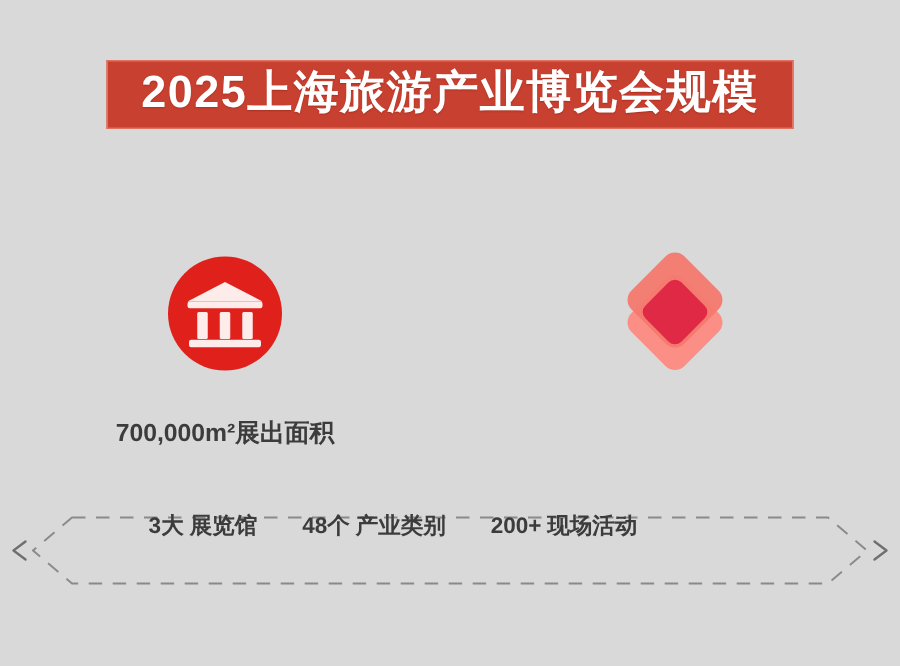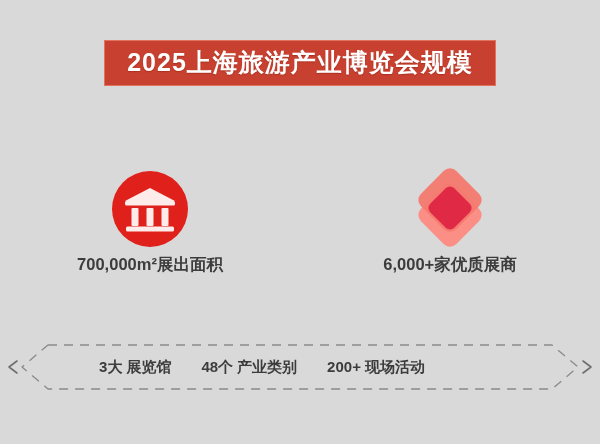--- a/index.html
+++ b/index.html
@@ -26,21 +26,21 @@
     justify-content: center;
   }
   #title-banner {
     background: #c8402f;
     border: 1px solid #e0725f;
     padding: 6px 22px 8px 22px;
     box-sizing: border-box;
   }
   #title-text {
     color: #ffffff;
-    font-size: 25px;
+    font-size: 30px;
     font-weight: bold;
     letter-spacing: 1px;
     line-height: 30px;
     white-space: nowrap;
     text-shadow: 0 1px 1px rgba(120,20,10,0.35);
   }
 
   
   #stats-row {
     position: absolute;
@@ -55,21 +55,21 @@
     flex-direction: column;
     align-items: center;
   }
   .stat-icon {
     height: 82px;
     display: flex;
     align-items: center;
     justify-content: center;
   }
   .stat-label {
-    margin-top: 4px;
+    margin-top: 28px;
     font-size: 16.5px;
     font-weight: bold;
     color: #3c3c3c;
     white-space: nowrap;
     letter-spacing: 0px;
   }
 
   
   #ribbon {
     position: absolute;
@@ -83,21 +83,21 @@
     top: 0;
     left: 0;
   }
   #ribbon-items {
     position: absolute;
     top: 0;
     left: 0;
     width: 524px;
     height: 52px;
     display: flex;
-    align-items: center;
+    align-items: flex-start;
     justify-content: center;
     gap: 30px;
     padding: 0 44px;
     box-sizing: border-box;
   }
   .ribbon-item {
     font-size: 15px;
     font-weight: bold;
     color: #3c3c3c;
     white-space: nowrap;
@@ -147,21 +147,20 @@
 
         <g transform="translate(46,32) rotate(45)">
           <rect x="-25" y="-25" width="50" height="50" rx="9" fill="#f4796f" opacity="0.95"></rect>
         </g>
 
         <g transform="translate(46,40) rotate(45)">
           <rect x="-17" y="-17" width="34" height="34" rx="6" fill="#e02a45"></rect>
         </g>
       </svg>
     </div>
-    <div class="stat-label">6,000+家优质展商</div>
   </div>
 
 
 </div>
 
 <div id="ribbon">
   <svg id="ribbon-svg" width="600" height="52" viewBox="0 0 600 52" aria-hidden="true">
 
     <polygon points="48,4 552,4 578,26 552,48 48,48 22,26" fill="none" stroke="#8a8a8a" stroke-width="1.3" stroke-dasharray="9 7" stroke-linejoin="round"></polygon>
 

